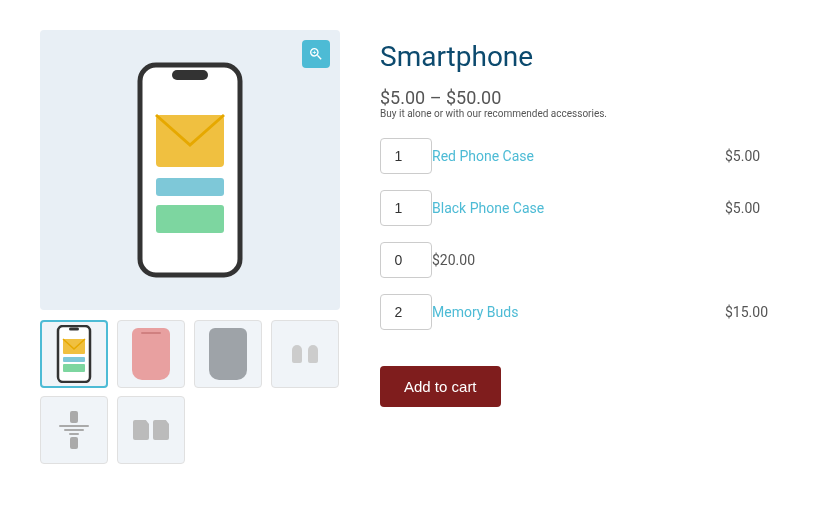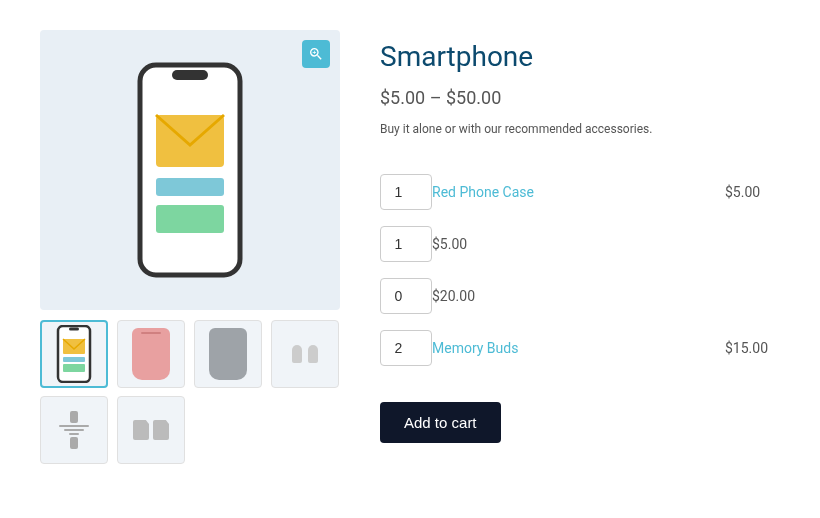--- a/index.html
+++ b/index.html
@@ -88,26 +88,25 @@
     }
     .product-title {
       font-size: 28px;
       font-weight: 400;
       color: #0c4a6e;
       margin-bottom: 14px;
     }
     .product-price {
       font-size: 18px;
       color: #555;
-      margin-bottom: 14px;
     }
     .product-description {
-      font-size: 12px;
+      font-size: 10px;
       color: #555;
-      margin-bottom: 32px;
+      margin-bottom: 13px;
     }
     .accessories-list {
       display: flex;
       flex-direction: column;
       gap: 4px;
       margin-bottom: 20px;
     }
     .accessory-row {
       display: flex;
       align-items: center;
@@ -131,21 +130,21 @@
       text-decoration: none;
       cursor: pointer;
     }
     .accessory-price {
       font-size: 14px;
       color: #555;
       width: 55px;
       text-align: left;
     }
     .add-to-cart-btn {
-      background: #0f172a;
+      background: #7f1d1d;
       color: #fff;
       border: none;
       border-radius: 4px;
       padding: 12px 24px;
       font-size: 15px;
       cursor: pointer;
       font-weight: 500;
       margin-top: 10px;
     }
 
@@ -296,20 +295,21 @@
     <div class="accessories-list">
 
       <div class="accessory-row">
         <input type="number" class="qty-input" value="1" min="0" style="">
         <span class="accessory-name">Red Phone Case</span>
         <span class="accessory-price">$5.00</span>
       </div>
 
       <div class="accessory-row">
         <input type="number" class="qty-input" value="1" min="0" style="">
+        <span class="accessory-name">Black Phone Case</span>
         <span class="accessory-price">$5.00</span>
       </div>
 
 
       <div class="accessory-row">
         <input type="number" class="qty-input" value="0" min="0" style="">
         <span class="accessory-price">$20.00</span>
       </div>
 
       <div class="accessory-row">

